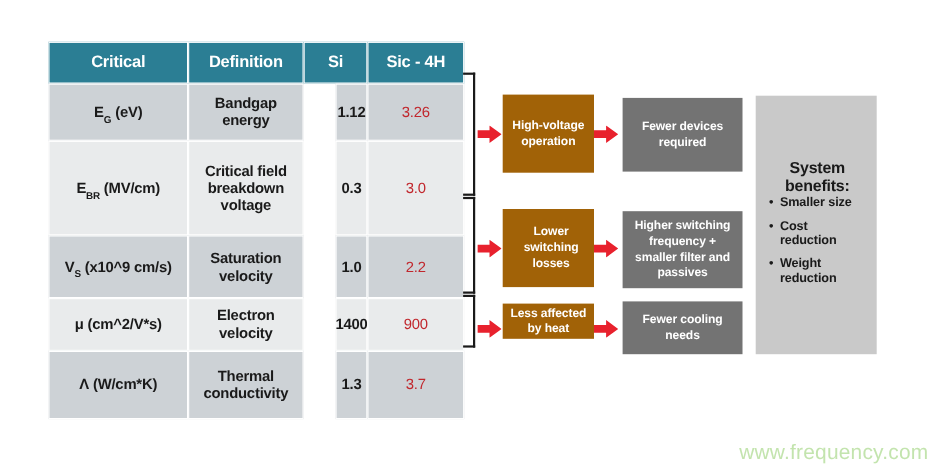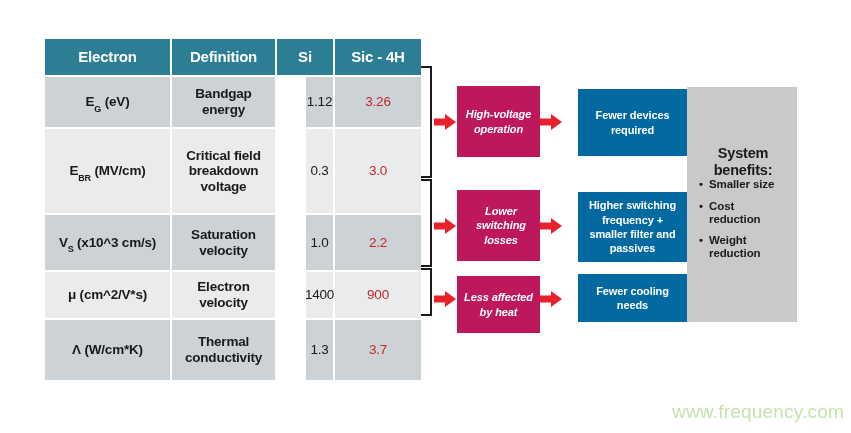--- a/index.html
+++ b/index.html
@@ -18,44 +18,44 @@
     border:1px solid #ffffff;
     display:flex;align-items:center;justify-content:center;
     text-align:center;line-height:1.15;
     font-size:13.5px;letter-spacing:-0.2px;
   }
   .hcell{background:#2b7e94;color:#ffffff;font-weight:bold;font-size:15px;}
   .row-dark{background:#cdd2d6;}
   .row-light{background:#e9ebec;}
   .prop,.defn{font-weight:bold;padding:0 12px;}
   .prop sub{font-size:9px;font-weight:bold;line-height:0;position:relative;bottom:-2px;}
-  .si-val{font-weight:normal;margin-left:29px;}
+  .si-val{font-weight:bold;margin-left:29px;}
   .sic-val{font-weight:normal;color:#c1272d;}
   
   .bracket{
     position:absolute;left:421px;width:9px;
     border-top:2px solid #1a1a1a;border-bottom:2px solid #1a1a1a;border-right:2px solid #1a1a1a;
   }
   .b1{top:66px;height:108px;}
   .b2{top:179px;height:84px;}
   .b3{top:268px;height:44px;}
   
   .arrow{position:absolute;width:22px;height:16px;}
   .arrow svg{display:block;}
   
   .flowbox{
     position:absolute;display:flex;align-items:center;justify-content:center;
     text-align:center;font-weight:bold;font-size:11px;line-height:1.3;
     letter-spacing:-0.1px;padding:0 6px;box-sizing:border-box;
   }
-  .teal{background:#be185d;color:#ffffff;left:457px;width:83px;font-style:italic;}
-  .gray{background:#0369a1;color:#ffffff;left:566px;width:109px;margin-left:12px;}
+  .teal{background:#a16207;color:#ffffff;left:457px;width:83px;}
+  .gray{background:#737373;color:#ffffff;left:566px;width:109px;}
   .t1{top:86px;height:71px;}
   .t2{top:190px;height:71px;padding-left:11px;}
-  .t3{top:276px;height:57px;}
+  .t3{top:276px;height:32px;}
   .g1{top:89px;height:67px;}
   .g2{top:192px;height:70px;}
   .g3{top:274px;height:48px;}
   
   .panel{
     position:absolute;left:687px;top:87px;width:110px;height:235px;
     background:#c9c9c9;box-sizing:border-box;padding:58px 10px 0 12px;
   }
   .panel-title{
     font-weight:bold;font-size:14.5px;line-height:1.15;text-align:center;
@@ -71,41 +71,41 @@
     position:absolute;right:7px;bottom:10px;
     font-size:19px;color:#c3e4ae;letter-spacing:0.2px;
   }
 </style>
 </head>
 <body>
 
 <div class="stage">
 
   <div class="ptable">
-    <div class="cell hcell">Electron</div>
+    <div class="cell hcell">Critical</div>
     <div class="cell hcell">Definition</div>
     <div class="cell hcell">Si</div>
     <div class="cell hcell">Sic - 4H</div>
 
     <div class="cell row-dark prop">
         <span><span>E</span><sub>G</sub><span> (eV)</span></span>
       </div>
     <div class="cell row-dark defn">Bandgap energy</div>
     <div class="cell row-dark si-val">1.12</div>
     <div class="cell row-dark sic-val">3.26</div>
 
     <div class="cell row-light prop">
         <span><span>E</span><sub>BR</sub><span> (MV/cm)</span></span>
       </div>
     <div class="cell row-light defn">Critical field breakdown voltage</div>
     <div class="cell row-light si-val">0.3</div>
     <div class="cell row-light sic-val">3.0</div>
 
     <div class="cell row-dark prop">
-        <span><span>V</span><sub>S</sub><span> (x10^3 cm/s)</span></span>
+        <span><span>V</span><sub>S</sub><span> (x10^9 cm/s)</span></span>
       </div>
     <div class="cell row-dark defn">Saturation velocity</div>
     <div class="cell row-dark si-val">1.0</div>
     <div class="cell row-dark sic-val">2.2</div>
 
     <div class="cell row-light prop">
         <span><span>μ</span><sub></sub><span> (cm^2/V*s)</span></span>
       </div>
     <div class="cell row-light defn">Electron velocity</div>
     <div class="cell row-light si-val">1400</div>

